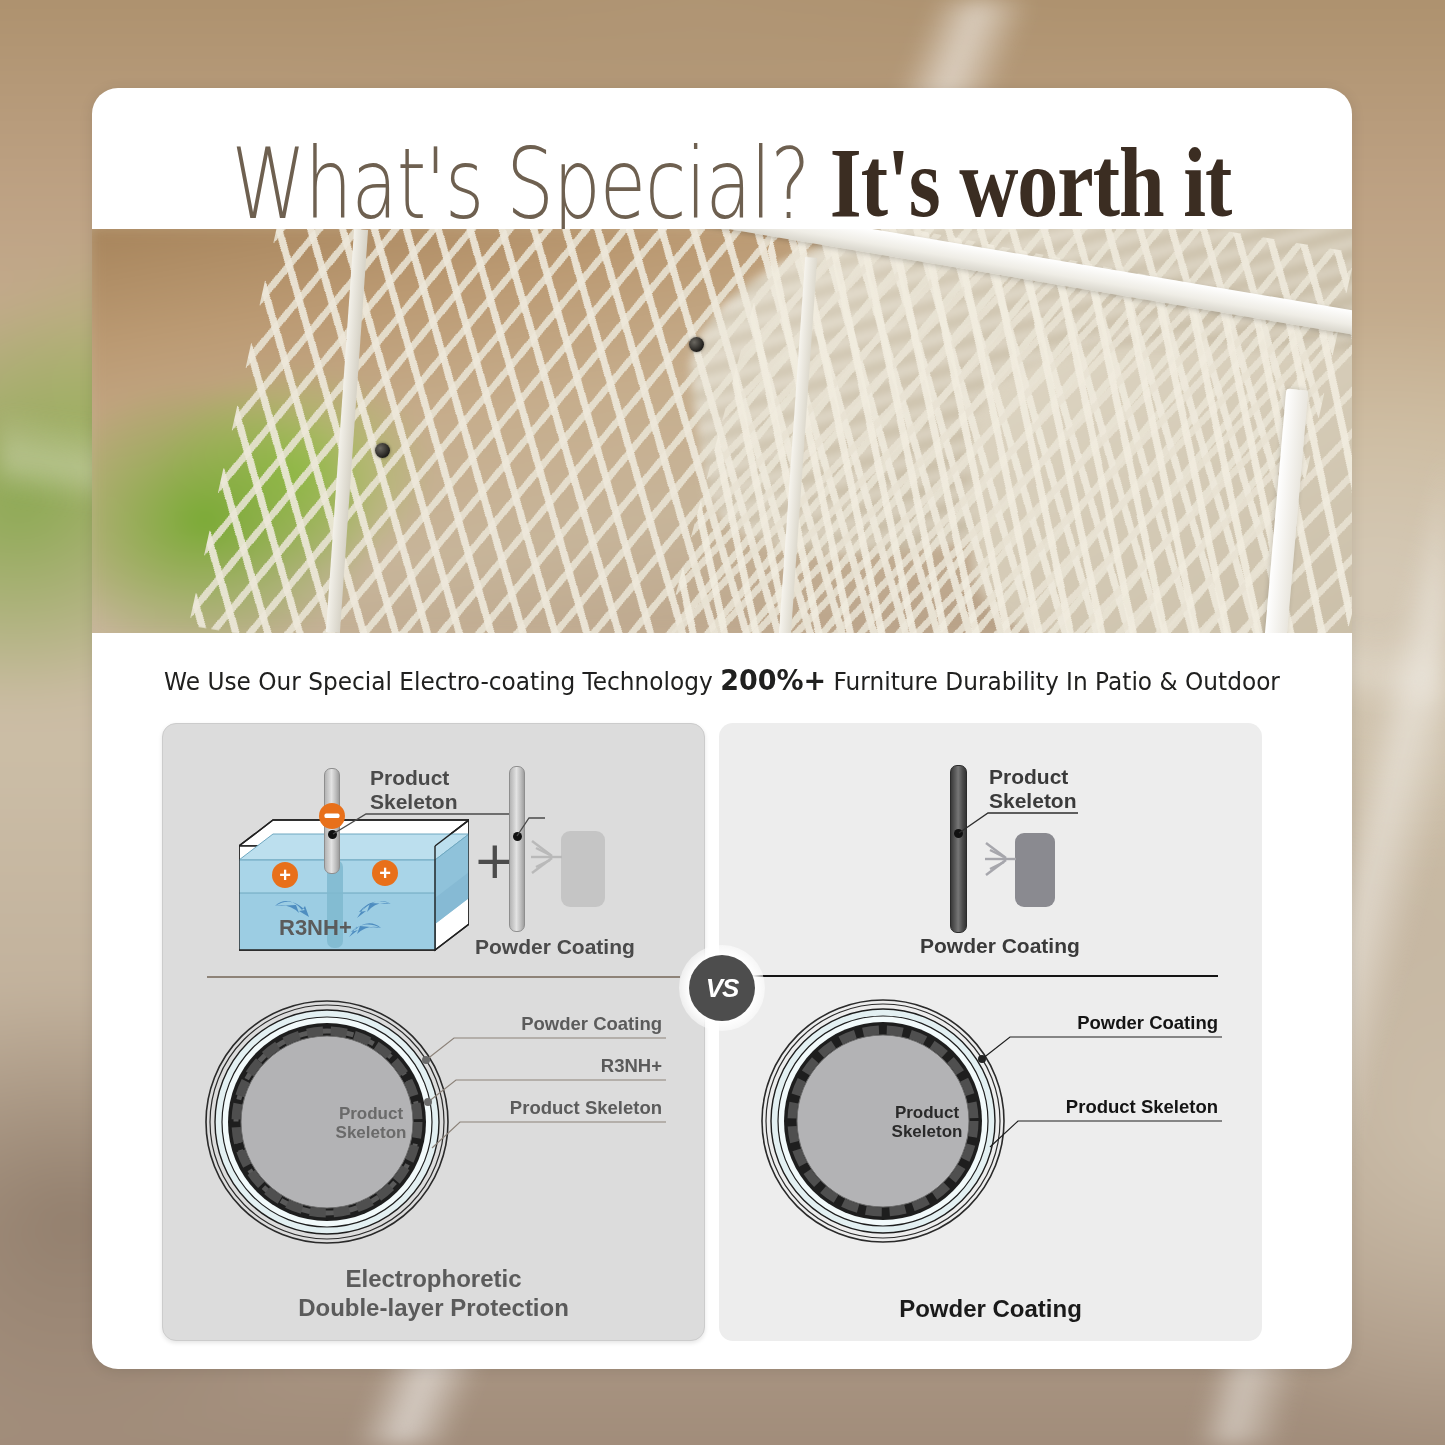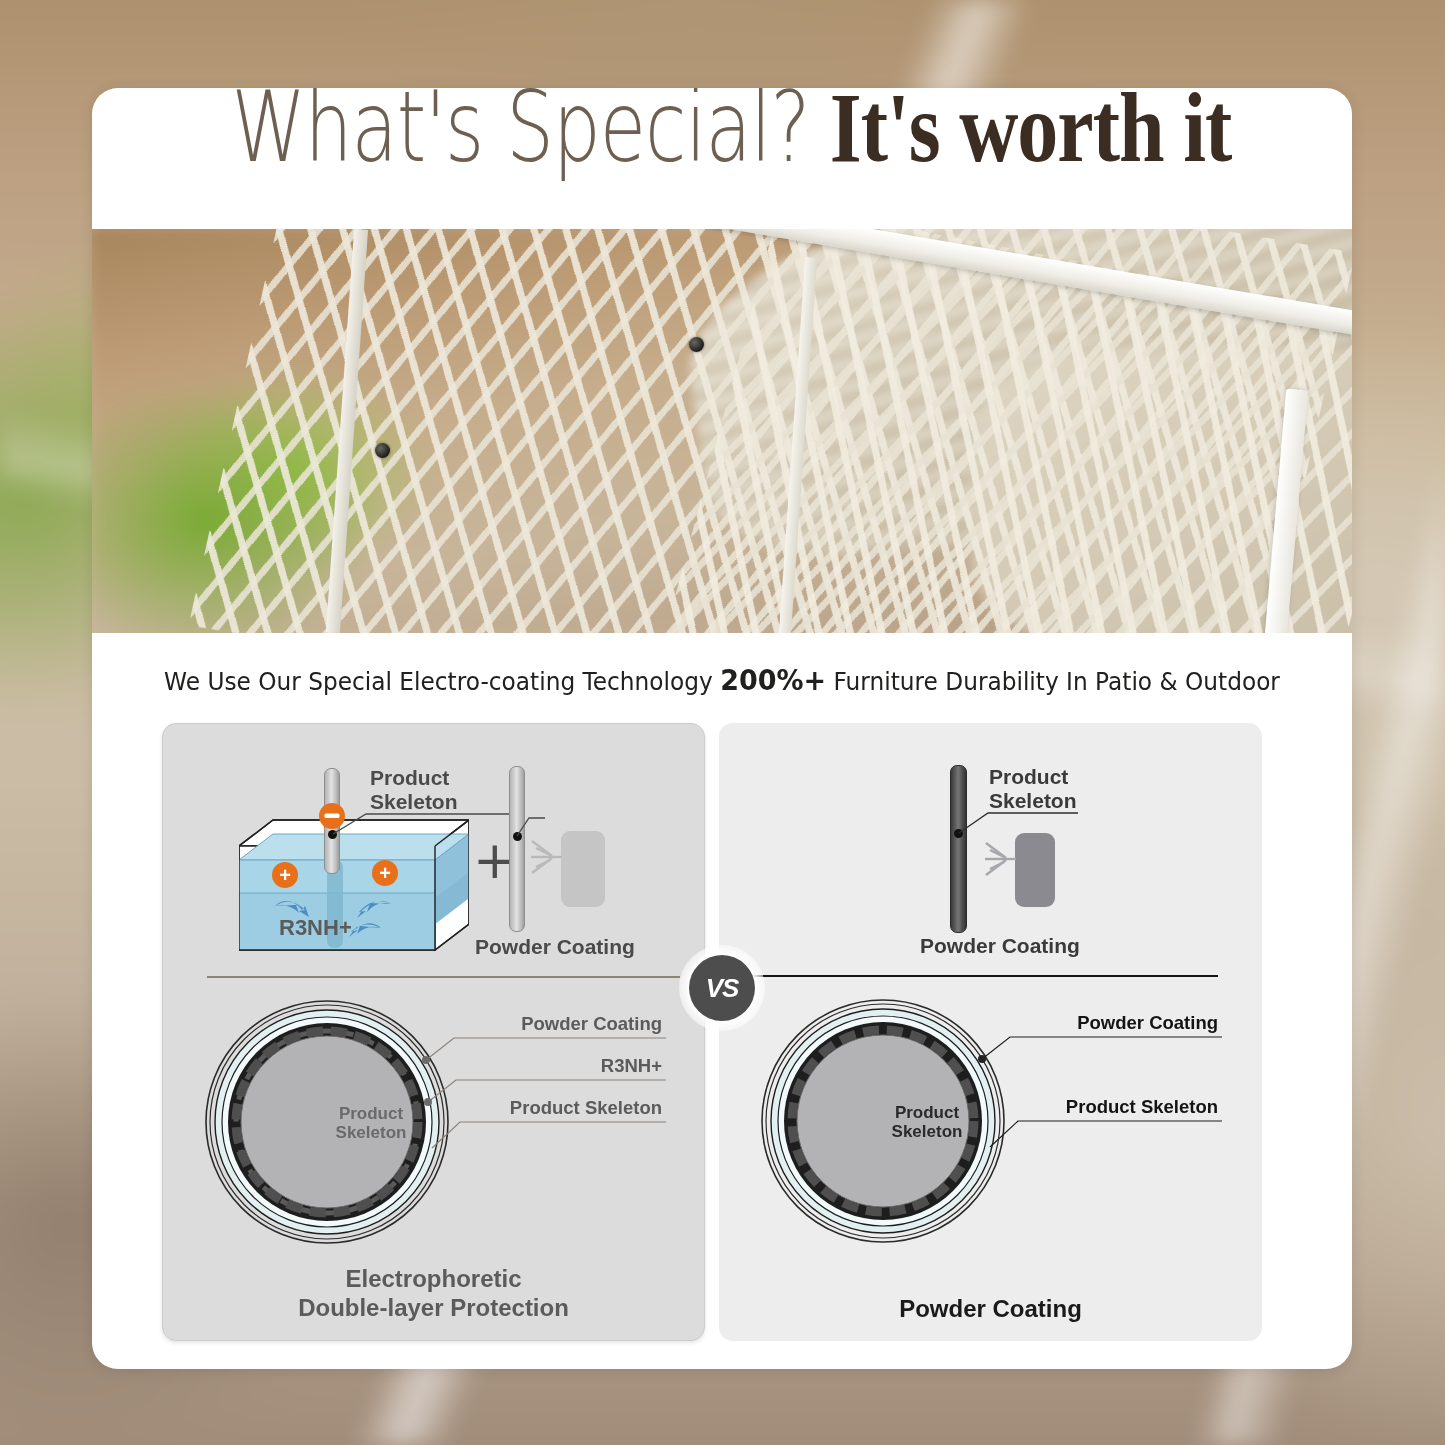--- a/index.html
+++ b/index.html
@@ -44,21 +44,21 @@
     box-shadow: 0 2px 14px rgba(0,0,0,.10);
     overflow: hidden;
     display: flex;
     flex-direction: column;
   }
 
   
   #header {
     height: 141px;
     display: flex;
-    align-items: flex-start;
+    align-items: flex-end;
     justify-content: center;
     padding: 0 18px 4px 18px;
     white-space: nowrap;
   }
   .title-light {
     font-family: "DejaVu Sans", sans-serif;
     font-size: 80px;
     font-weight: 300;
     color: #6e6050;
     letter-spacing: -1px;

